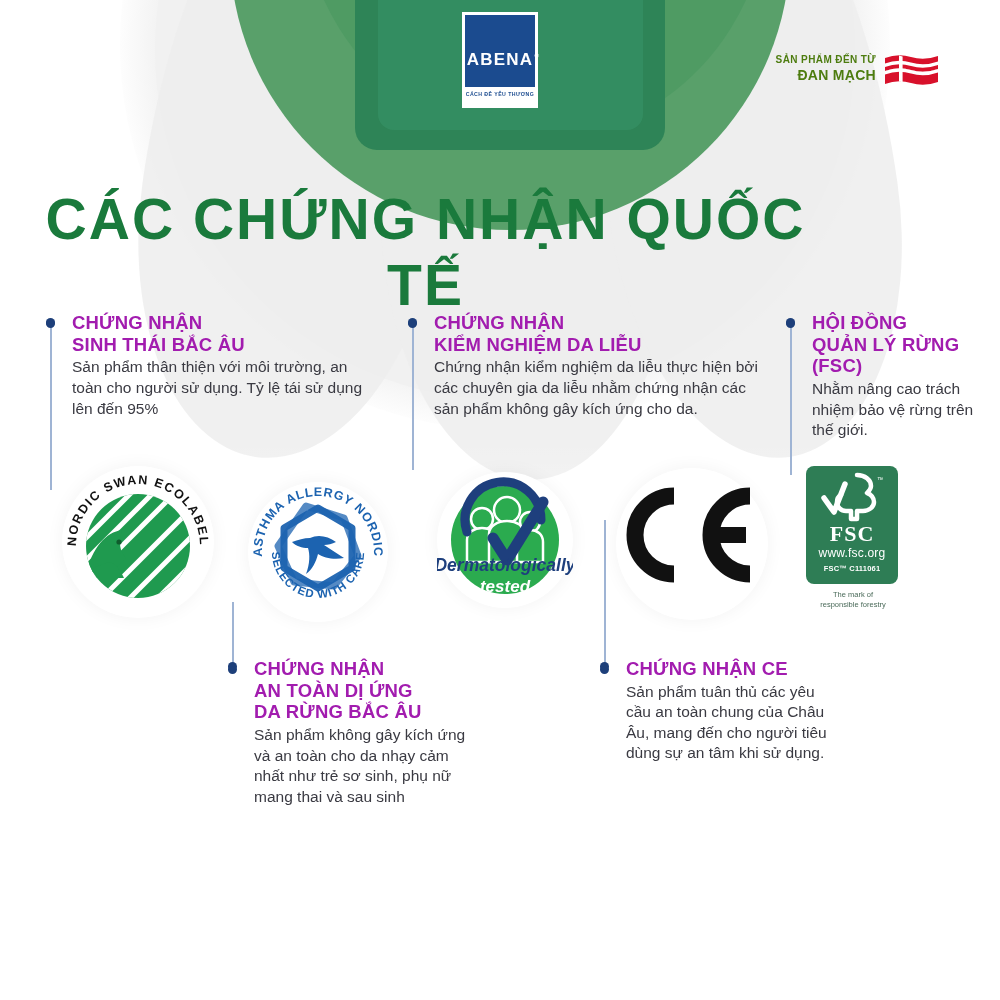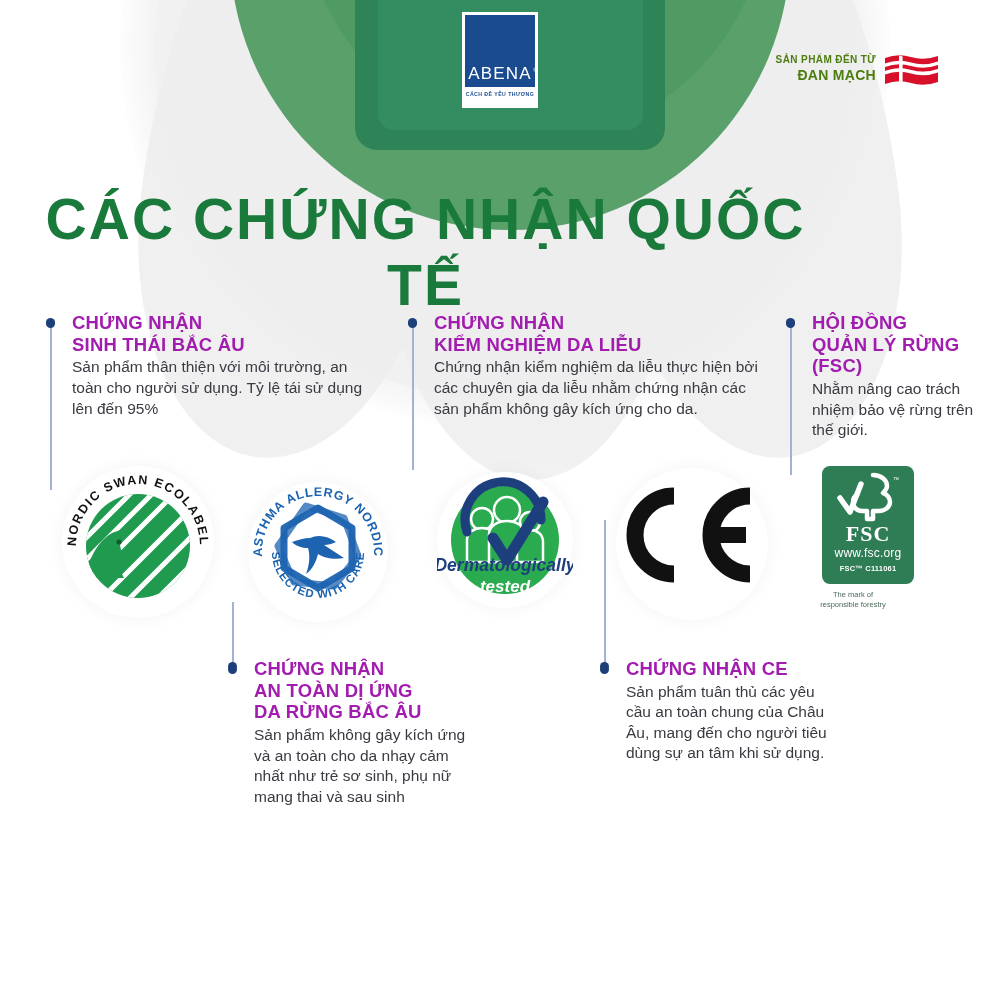--- a/index.html
+++ b/index.html
@@ -56,22 +56,22 @@
   
   .abena-logo{
     position:absolute;left:462px;top:12px;width:76px;height:96px;
     background:#ffffff;padding:3px;box-sizing:border-box;
   }
   .abena-box{
     width:100%;height:72px;background:#1b4b8f;
     display:flex;align-items:flex-end;justify-content:center;box-sizing:border-box;
   }
   .abena-word{
-    color:#ffffff;font-size:17px;letter-spacing:1.2px;font-weight:400;
-    line-height:1;padding-bottom:5px;position:relative;
+    color:#ffffff;font-size:17px;letter-spacing:1.2px;font-weight:700;
+    line-height:1;padding-bottom:19px;position:relative;
   }
   .abena-word sup{font-size:6px;position:absolute;top:2px;right:-7px;}
   .abena-tag{
     text-align:center;color:#1b4b8f;font-size:5.2px;letter-spacing:.45px;
     padding-top:4px;font-weight:600;white-space:nowrap;
   }
 
   
   .dk-badge{
     position:absolute;right:60px;top:52px;display:flex;align-items:center;gap:8px;
@@ -136,21 +136,21 @@
   .derm-wrap{left:437px;top:472px;width:136px;height:136px;}
   .derm-disc{left:0;top:0;width:136px;height:136px;box-shadow:0 0 18px rgba(0,0,0,.05);}
 
   
   .ce-wrap{left:622px;top:478px;width:140px;height:120px;}
   .ce-disc{left:-6px;top:-10px;width:152px;height:152px;box-shadow:0 0 18px rgba(0,0,0,.05);}
 
   
   .fsc-wrap{left:806px;top:466px;width:112px;height:160px;}
   .fsc-card{
-    position:absolute;left:16px;top:0;width:92px;height:118px;background:#2e7d55;
+    position:absolute;left:0;top:0;width:92px;height:118px;background:#2e7d55;
     border-radius:8px;box-sizing:border-box;padding-top:6px;
   }
   .fsc-mark{display:block;margin:0 auto;}
   .fsc-word{
     text-align:center;color:#ffffff;font-family:"Liberation Serif","DejaVu Serif",serif;
     font-size:22px;font-weight:700;line-height:1;letter-spacing:1px;margin-top:1px;
   }
   .fsc-url{
     text-align:center;color:#ffffff;font-size:12px;line-height:1;margin-top:2px;
     letter-spacing:.2px;

